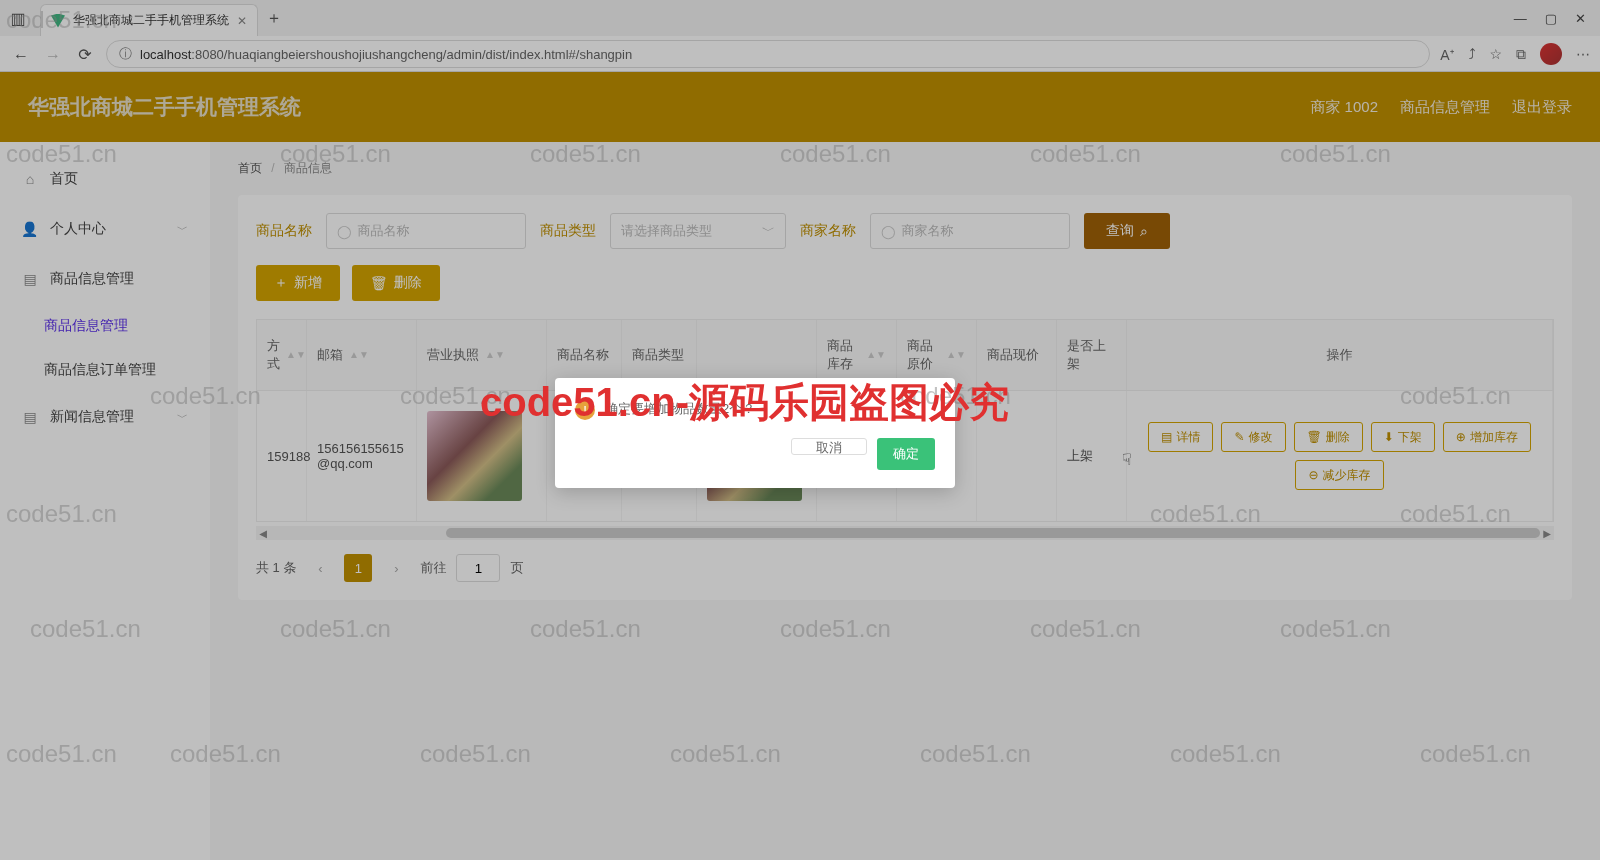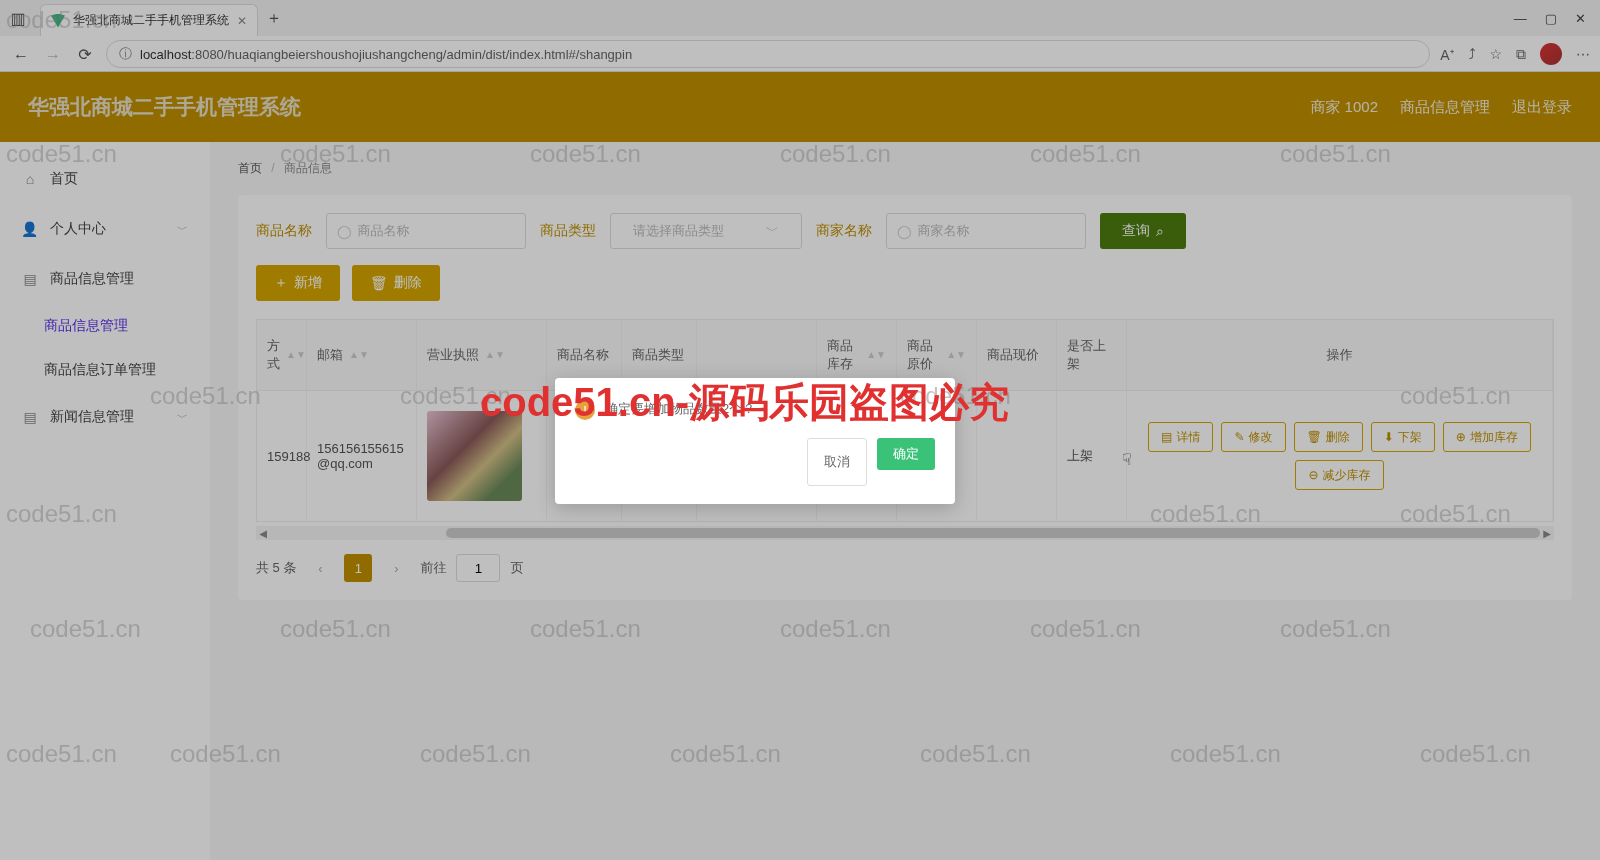--- a/index.html
+++ b/index.html
@@ -40,24 +40,24 @@
 .main { flex: 1; background: #f7f7f7; padding: 18px 28px; overflow: hidden; }
 .breadcrumb { font-size: 12px; color: #888; margin-bottom: 18px; }
 .breadcrumb .bc-home { color: #555; }
 .breadcrumb .bc-sep { margin: 0 6px; color: #bbb; }
 .panel { background: #fff; border-radius: 4px; padding: 18px; }
 
 .search-row { display: flex; align-items: center; gap: 14px; flex-wrap: wrap; }
 .search-label { color: #c09000; font-size: 14px; }
 .search-input { width: 200px; height: 36px; border: 1px solid #ddd; border-radius: 3px; display: flex; align-items: center; padding: 0 10px; gap: 6px; color: #bbb; font-size: 13px; }
 .search-input .si-icon { color: #ccc; }
-.search-select { width: 192px; height: 36px; border: 1px solid #ddd; border-radius: 3px; display: flex; align-items: center; justify-content: space-between; padding: 0 22px; color: #bbb; font-size: 13px; }
+.search-select { width: 176px; height: 36px; border: 1px solid #ddd; border-radius: 3px; display: flex; align-items: center; justify-content: space-between; padding: 0 10px; color: #bbb; font-size: 13px; }
 .btn { height: 36px; border-radius: 3px; padding: 0 18px; display: inline-flex; align-items: center; gap: 6px; font-size: 14px; cursor: pointer; border: none; }
 .btn-yellow { background: #d5a500; color: #fff; }
-.btn-search { background: #4d7c0f; color: #fff; padding: 0 22px; }
+.btn-search { background: #a16207; color: #fff; padding: 0 22px; }
 
 .action-row { margin-top: 16px; display: flex; gap: 12px; }
 
 .table-wrap { margin-top: 18px; border: 1px solid #eee; overflow: hidden; }
 .table-head { display: flex; background: #fafafa; height: 70px; font-size: 13px; color: #666; }
 .th { padding: 12px 10px; display: flex; align-items: center; gap: 4px; border-right: 1px solid #f0f0f0; }
 .sort { color: #ccc; font-size: 10px; display: inline-flex; flex-direction: column; line-height: 6px; margin-left: 2px; }
 .table-row { display: flex; min-height: 130px; border-top: 1px solid #eee; font-size: 13px; color: #555; align-items: center; }
 .td { padding: 10px; display: flex; align-items: center; border-right: 1px solid #f5f5f5; height: 130px; }
 .img-cell { width: 95px; height: 90px; background: linear-gradient(135deg,#e8c4d4 0%, #8b5a5a 40%, #d4c088 60%, #6b8a5a 80%); border-radius: 3px; }
@@ -73,21 +73,21 @@
 .pager .pg-btn.active { background: #c09000; color: #fff; }
 .pager .pg-input { width: 44px; height: 28px; border: 1px solid #ddd; border-radius: 3px; text-align: center; }
 
 
 .mask { position: absolute; inset: 0; background: rgba(0,0,0,0.25); }
 .modal { position: absolute; left: 555px; top: 378px; width: 400px; background: #fff; border-radius: 4px; box-shadow: 0 4px 20px rgba(0,0,0,0.2); padding: 18px 20px; }
 .modal-title { font-size: 16px; color: #333; margin-bottom: 10px; }
 .modal-body { display: flex; gap: 10px; align-items: flex-start; font-size: 13px; color: #666; padding: 4px 0 18px; }
 .modal-icon { width: 20px; height: 20px; border-radius: 50%; background: #e6a23c; color: #fff; display: flex; align-items: center; justify-content: center; font-size: 13px; flex-shrink: 0; }
 .modal-footer { display: flex; justify-content: flex-end; gap: 10px; }
-.btn-plain { background: #fff; border: 1px solid #ddd; color: #666; height: 48px; padding: 0 16px; border-radius: 3px; cursor: pointer; font-size: 13px; }
+.btn-plain { background: #fff; border: 1px solid #ddd; color: #666; height: 17px; padding: 0 24px; border-radius: 3px; cursor: pointer; font-size: 13px; }
 .btn-confirm { background: #3ac279; border: none; color: #fff; height: 32px; padding: 0 16px; border-radius: 3px; cursor: pointer; font-size: 13px; }
 
 
 .watermarks { position: absolute; inset: 0; pointer-events: none; z-index: 5; }
 .wm { position: absolute; font-size: 24px; color: rgba(120,120,120,0.45); font-family: Liberation Sans, sans-serif; white-space: nowrap; }
 .wm-big { position: absolute; font-size: 40px; color: #e03030; font-weight: bold; font-family: Arial, "Microsoft YaHei"; white-space: nowrap; }
 
 .cursor-hand { position: absolute; left: 1122px; top: 450px; font-size: 16px; color: #333; z-index: 10; }
 
 
@@ -273,21 +273,21 @@
         </div>
       </div>
 
       <div class="scrollbar-h">
         <div class="arrow" style="left:0">◀</div>
         <div class="thumb"></div>
         <div class="arrow" style="right:0">▶</div>
       </div>
 
       <div class="pager">
-        <span>共 5 条</span>
+        <span>共 1 条</span>
         <span class="pg-btn">‹</span>
         <span class="pg-btn active">1</span>
         <span class="pg-btn">›</span>
         <span>前往</span>
         <input class="pg-input" value="1" style="">
         <span>页</span>
       </div>
     </div>
   </div>
 </div>

